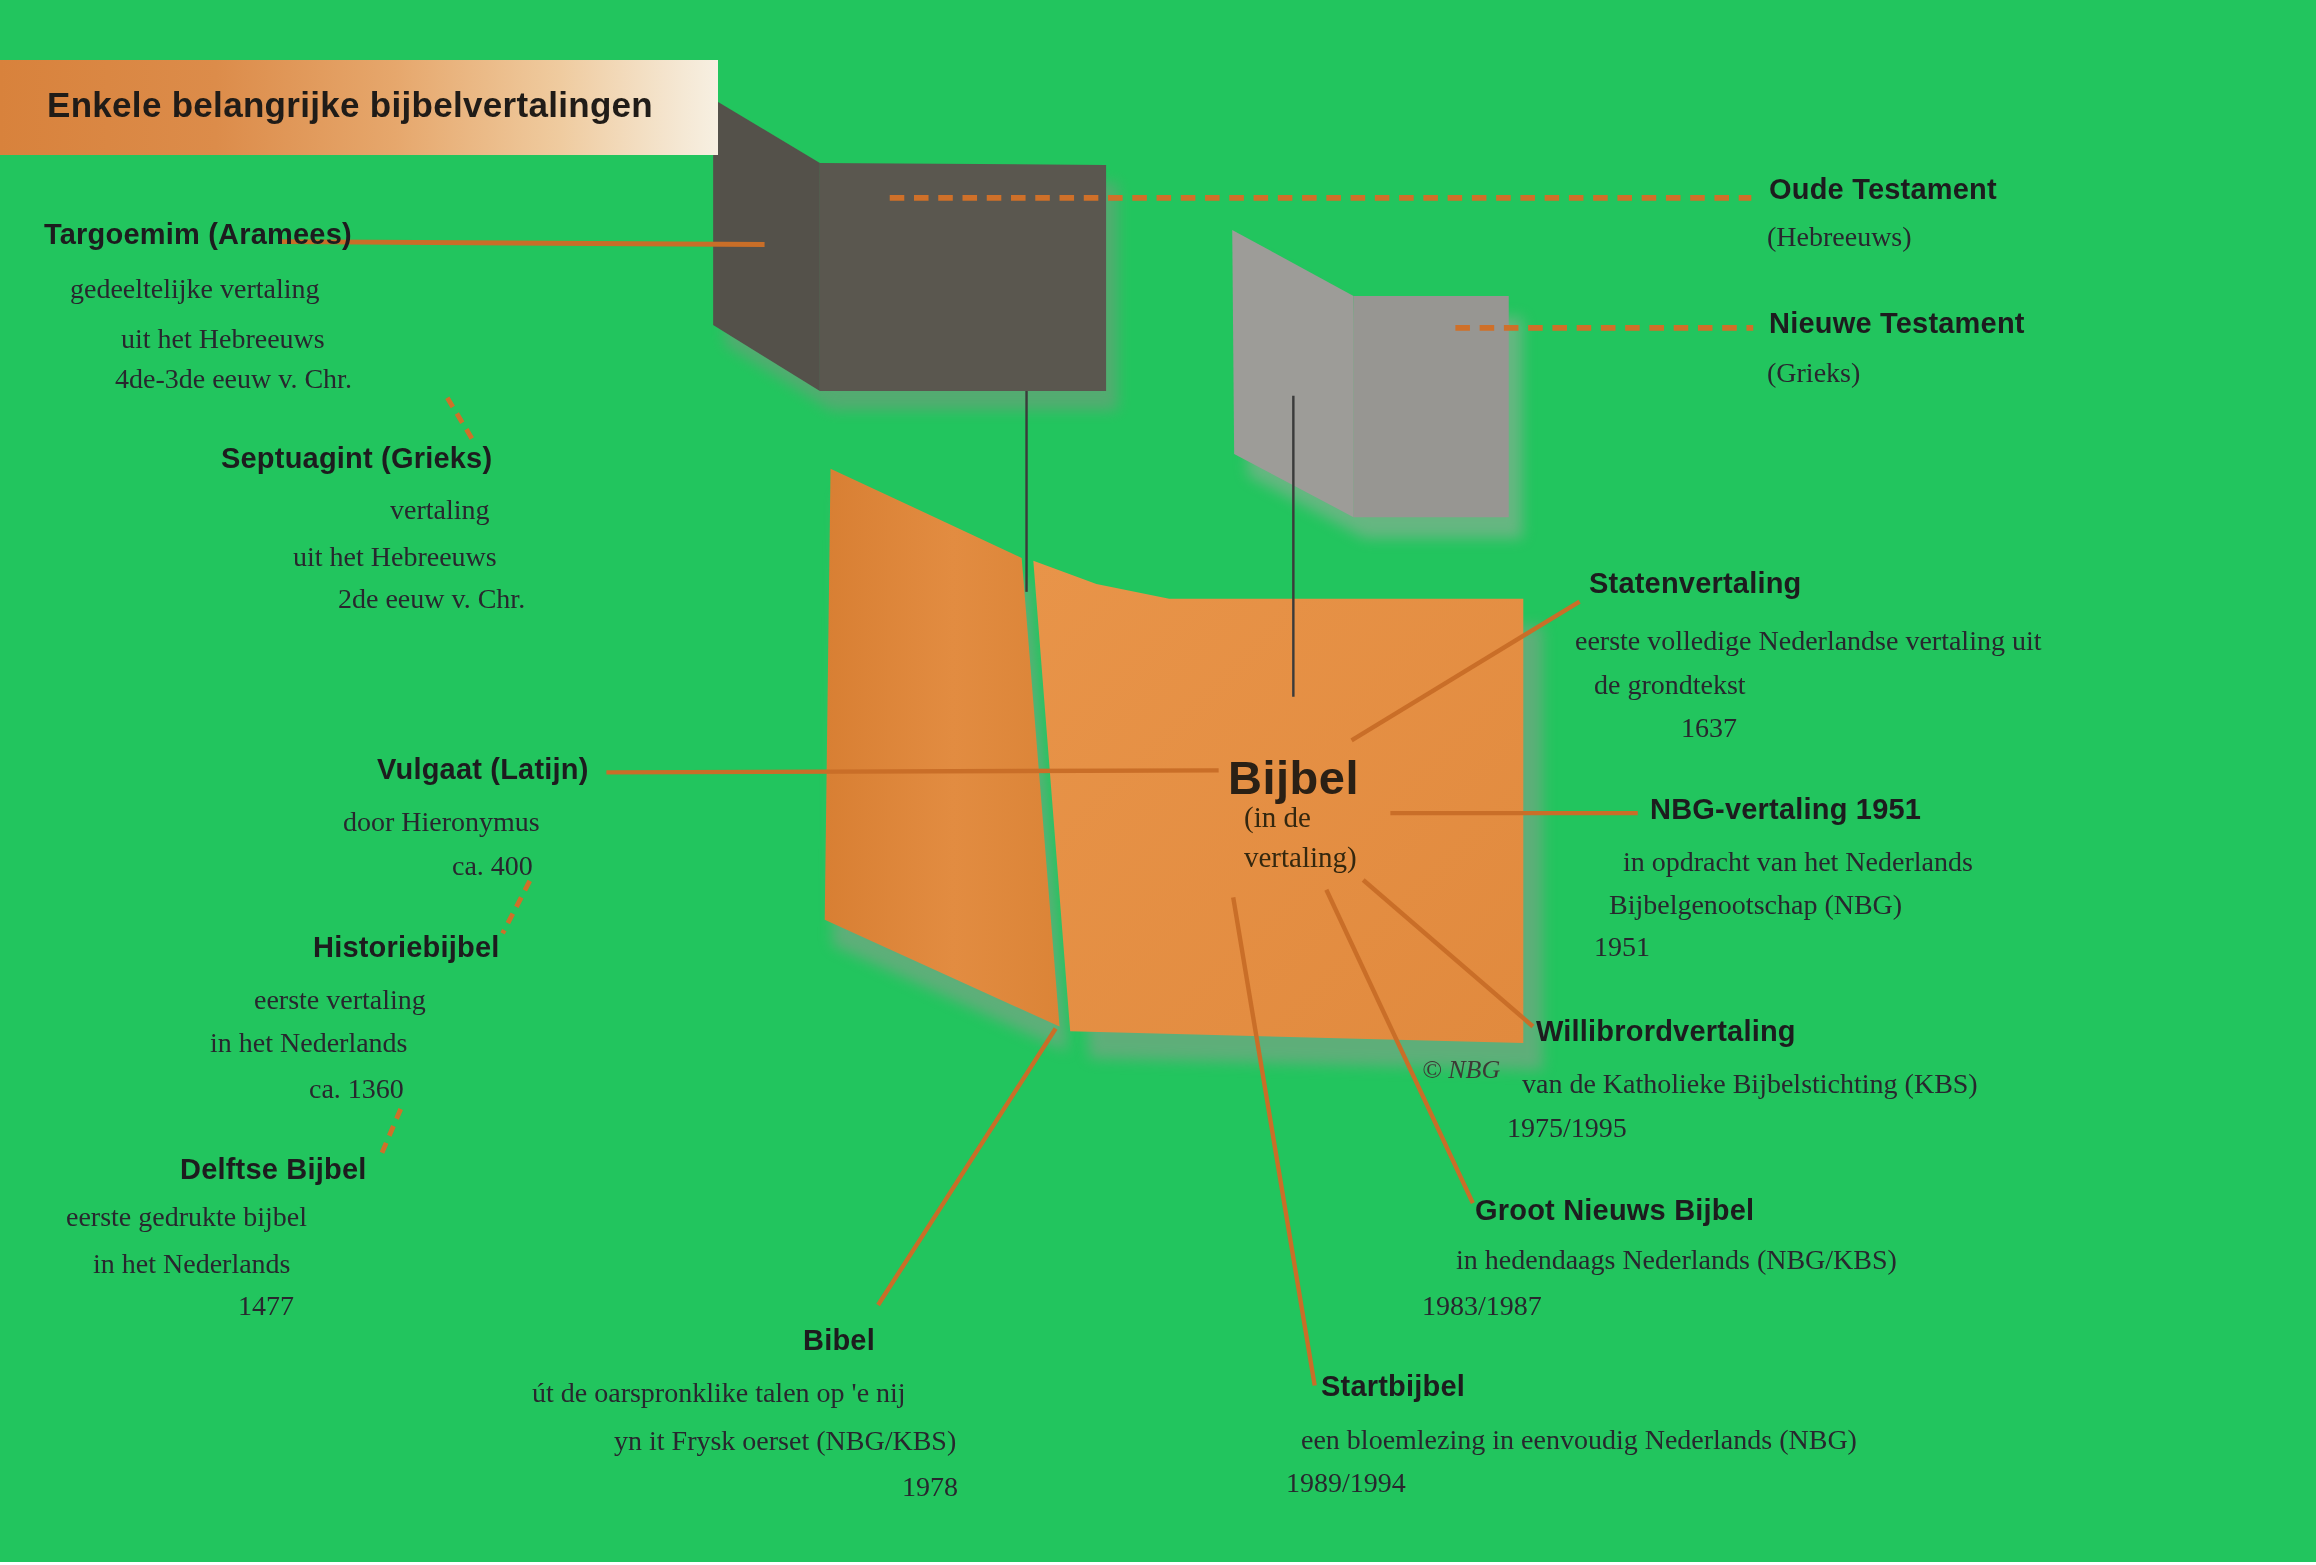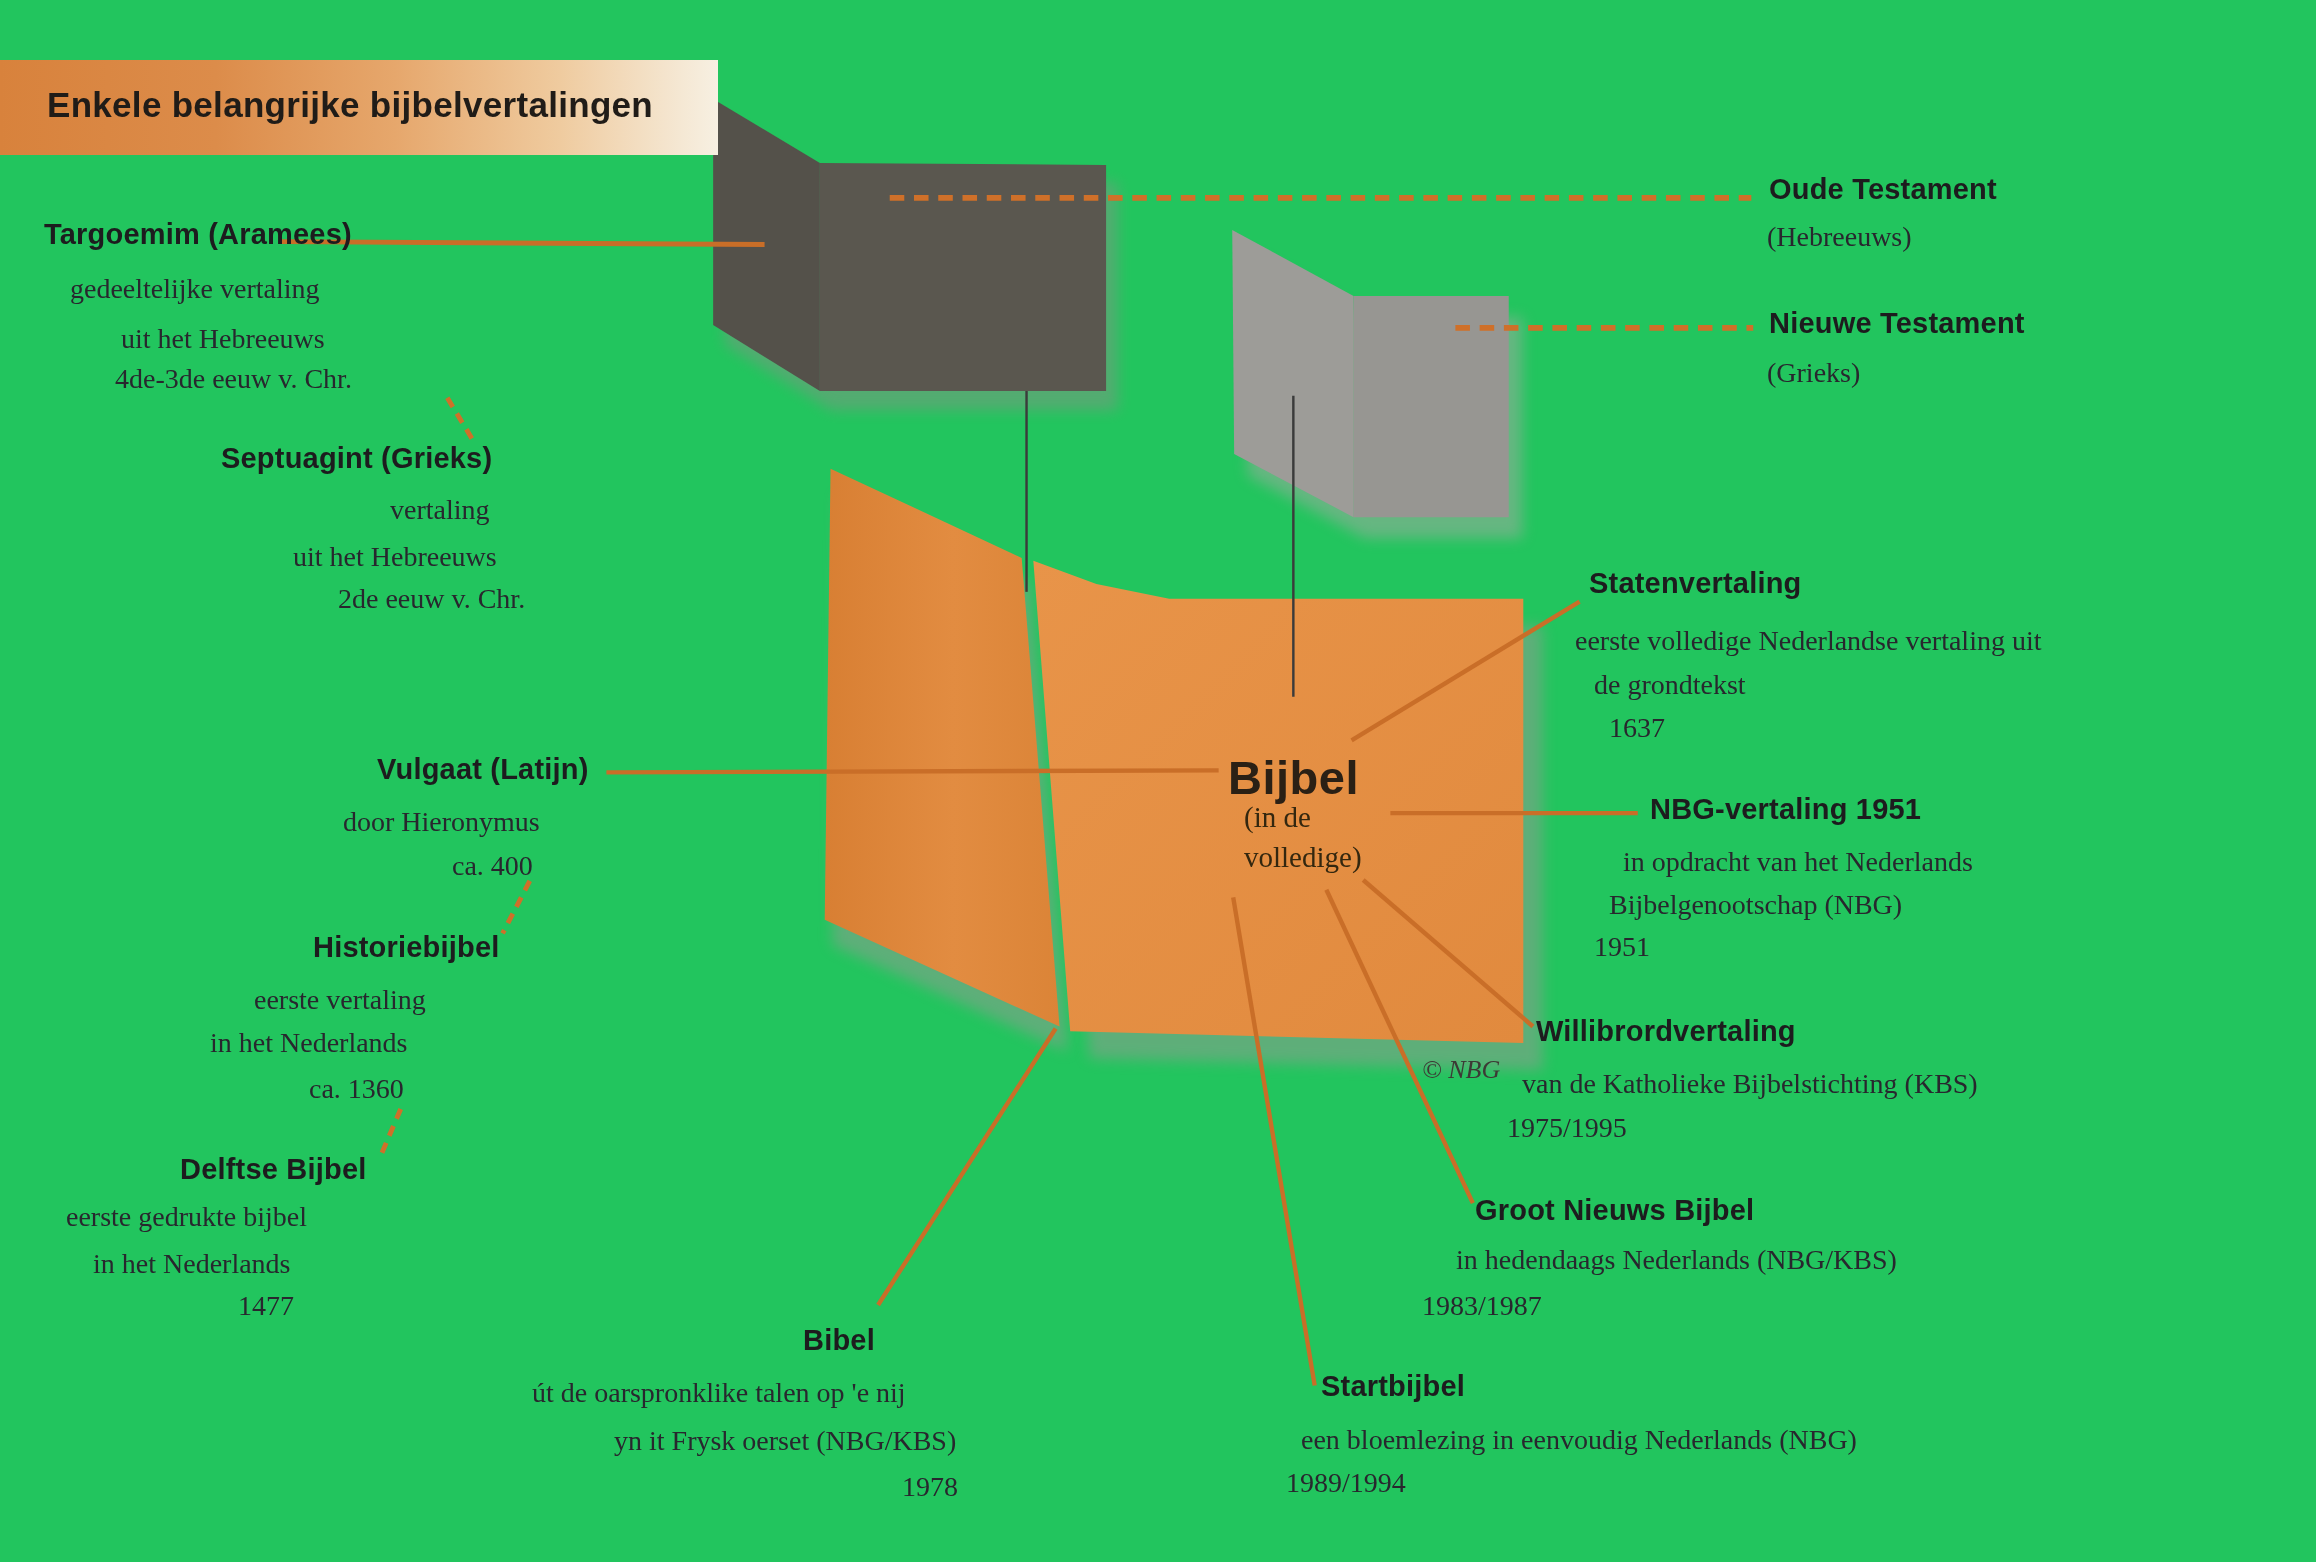--- a/index.html
+++ b/index.html
@@ -130,21 +130,21 @@
     <span class="txt ln" style="left:238px;top:1291px">1477</span>
 
     <span class="txt hd" style="left:1769px;top:174px">Oude Testament</span>
     <span class="txt ln" style="left:1767px;top:222px">(Hebreeuws)</span>
     <span class="txt hd" style="left:1769px;top:308px">Nieuwe Testament</span>
     <span class="txt ln" style="left:1767px;top:358px">(Grieks)</span>
 
     <span class="txt hd" style="left:1589px;top:568px">Statenvertaling</span>
     <span class="txt ln" style="left:1575px;top:626px">eerste volledige Nederlandse vertaling uit</span>
     <span class="txt ln" style="left:1594px;top:670px">de grondtekst</span>
-    <span class="txt ln" style="left:1609px;top:713px">1637</span>
+    <span class="txt ln" style="left:1681px;top:713px">1637</span>
 
     <span class="txt hd" style="left:1650px;top:794px">NBG-vertaling 1951</span>
     <span class="txt ln" style="left:1623px;top:847px">in opdracht van het Nederlands</span>
     <span class="txt ln" style="left:1609px;top:890px">Bijbelgenootschap (NBG)</span>
     <span class="txt ln" style="left:1594px;top:932px">1951</span>
 
     <span class="txt hd" style="left:1536px;top:1016px">Willibrordvertaling</span>
     <span class="txt ln" style="left:1522px;top:1069px">van de Katholieke Bijbelstichting (KBS)</span>
     <span class="txt ln" style="left:1507px;top:1113px">1975/1995</span>
 
@@ -156,18 +156,18 @@
     <span class="txt ln" style="left:1301px;top:1425px">een bloemlezing in eenvoudig Nederlands (NBG)</span>
     <span class="txt ln" style="left:1286px;top:1468px">1989/1994</span>
 
     <span class="txt hd" style="left:803px;top:1325px">Bibel</span>
     <span class="txt ln" style="left:532px;top:1378px">út de oarspronklike talen op 'e nij</span>
     <span class="txt ln" style="left:614px;top:1426px">yn it Frysk oerset (NBG/KBS)</span>
     <span class="txt ln" style="left:902px;top:1472px">1978</span>
 
     <span class="txt bible-title" style="left:1228px;top:753px">Bijbel</span>
     <span class="txt bible-sub" style="left:1225px;top:802px">(in de</span>
-    <span class="txt bible-sub" style="left:1225px;top:842px">volledige)</span>
+    <span class="txt bible-sub" style="left:1225px;top:842px">vertaling)</span>
 
     <span class="txt credit" style="left:1422px;top:1056px">© NBG</span>
   </div>
 </div>
 
 
 </body></html>

